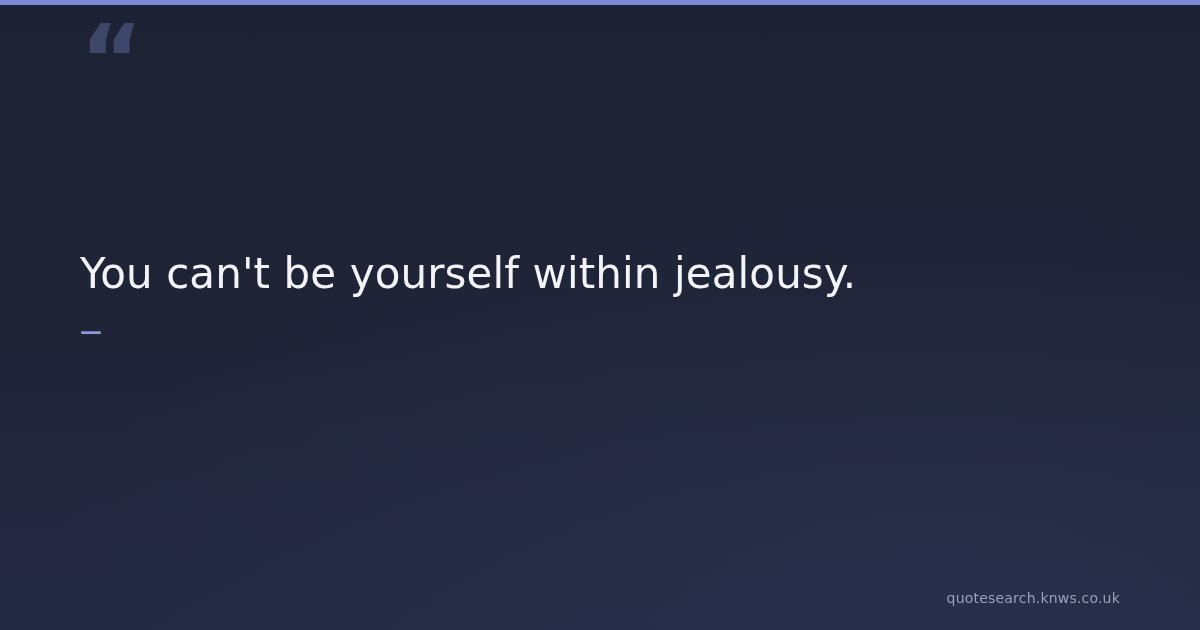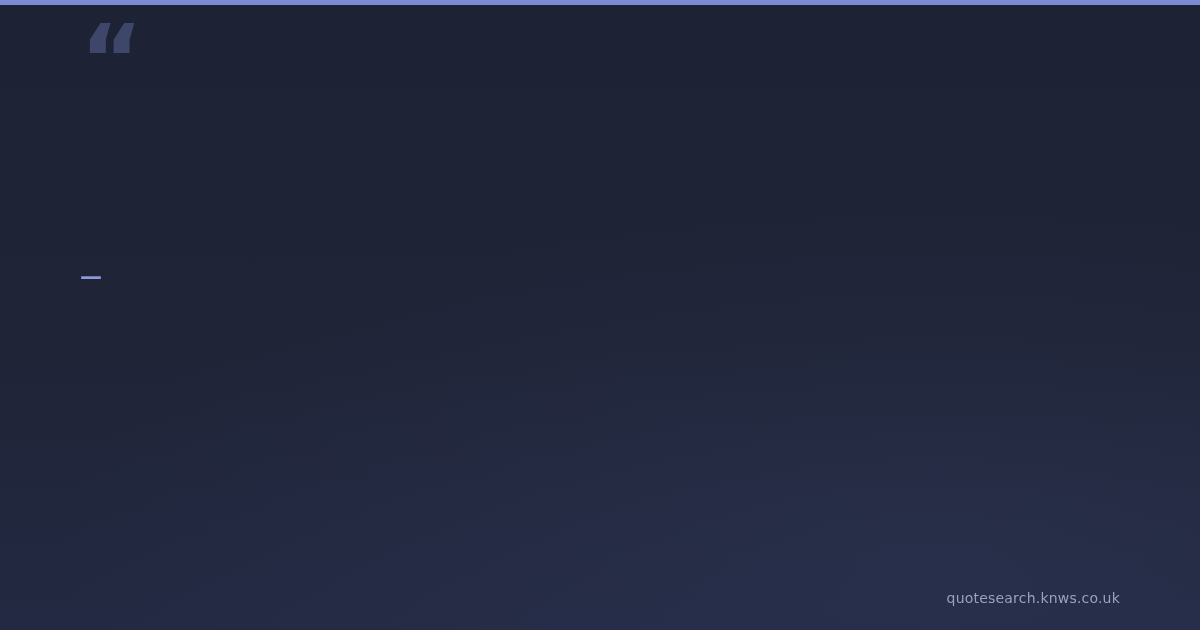--- a/index.html
+++ b/index.html
@@ -100,20 +100,21 @@
 
 <div id="quote-card">
 
   <div id="card-sheen"></div>
 
   <div id="top-accent-bar"></div>
 
   <div id="quote-mark-icon">“</div>
 
   <div id="quote-block">
+    <p id="quote-text">You can't be yourself within jealousy.</p>
 
     <p id="attribution-line">
       <span id="attribution-dash">—</span>
     </p>
   </div>
 
   <div id="footer-watermark">quotesearch.knws.co.uk</div>
 
 </div>
 

